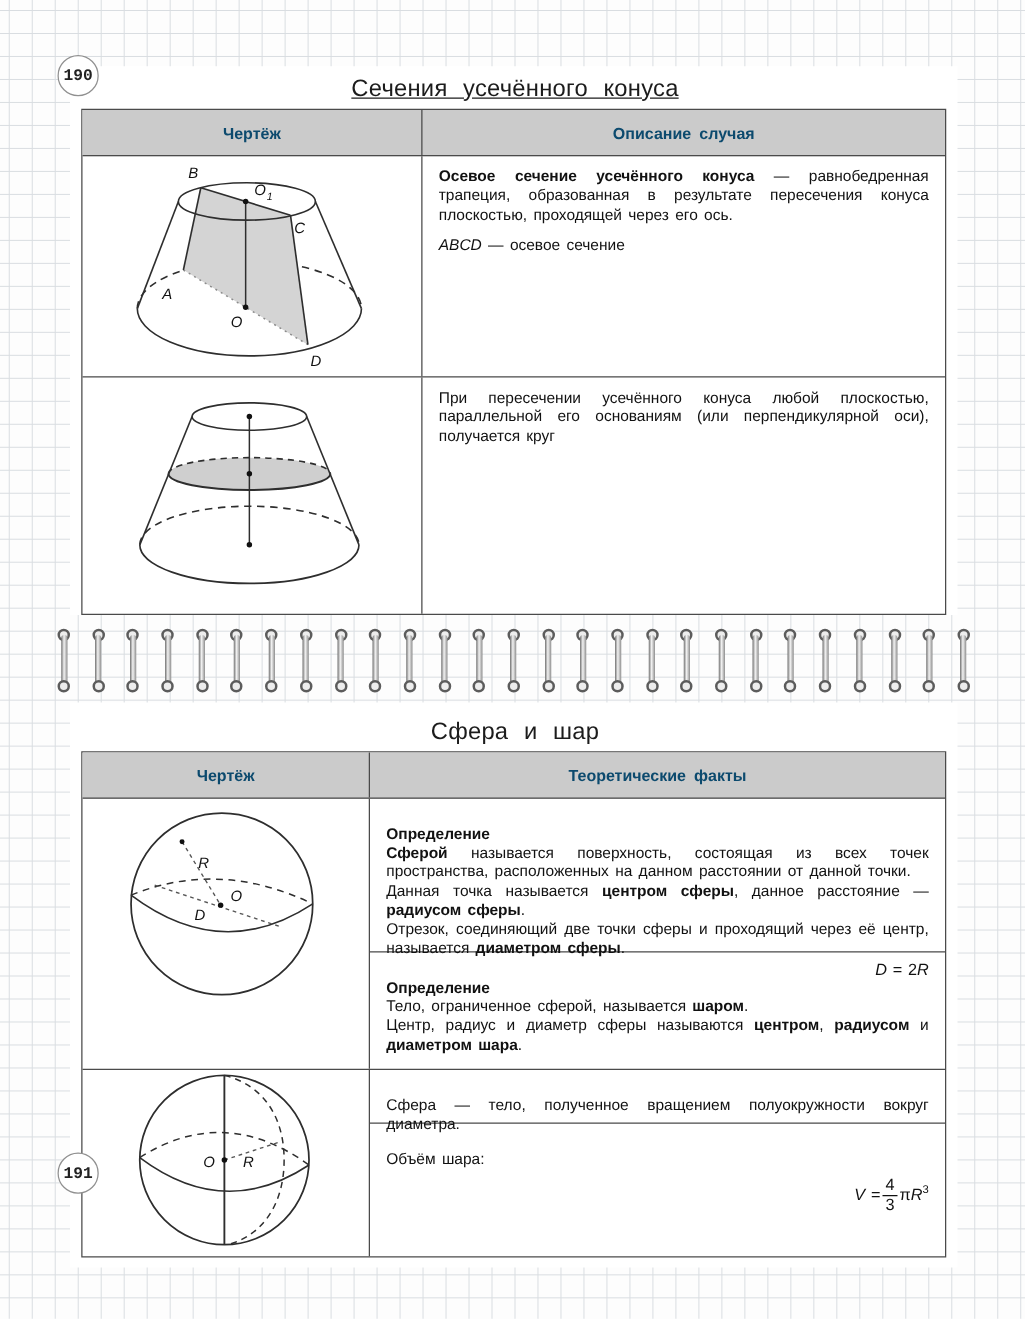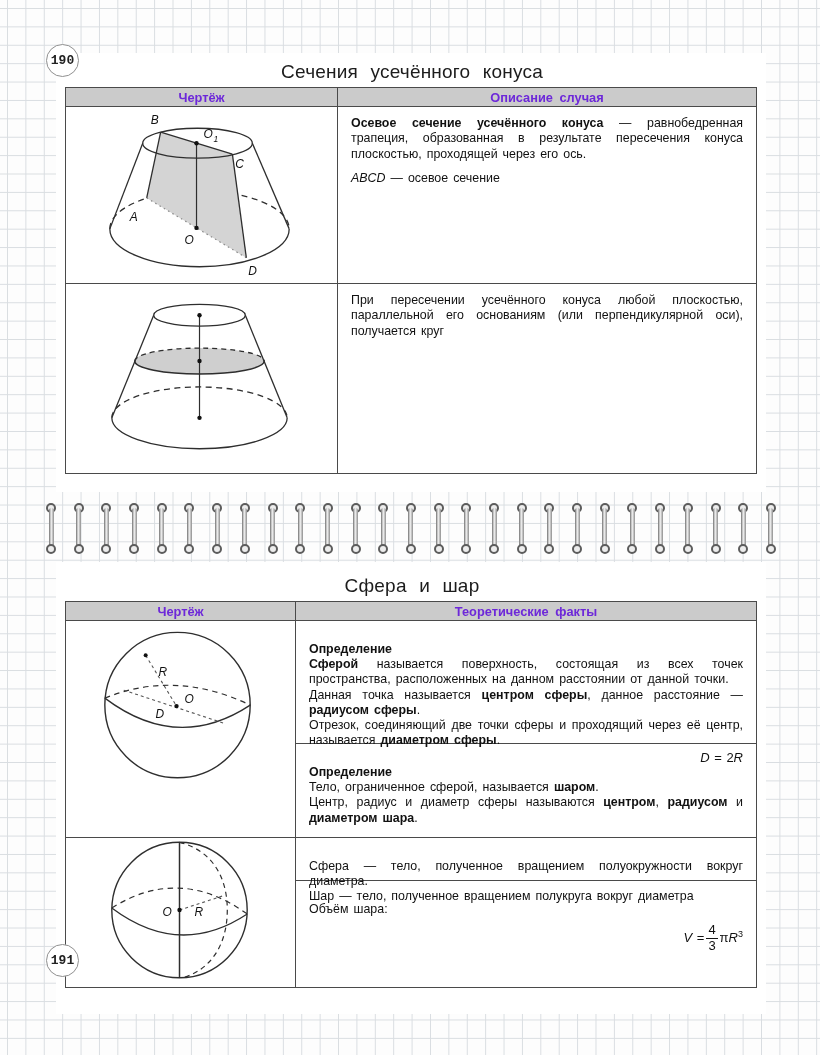--- a/index.html
+++ b/index.html
@@ -20,40 +20,40 @@
   .sheet1 { left: 56px; top: 53px; width: 710px; height: 439px; }
   .sheet2 { left: 56px; top: 562px; width: 710px; height: 452px; }
 
   .badge {
     position: absolute; width: 33px; height: 33px; border-radius: 50%;
     background: #fff; border: 1.3px solid #909090;
     display: flex; align-items: center; justify-content: center;
     font-size: 13px; font-weight: bold; color: #222; z-index: 5; font-family: Liberation Mono, monospace;
   }
   .badge190 { left: 46px; top: 44px; }
-  .badge191 { left: 46px; top: 944px; }
+  .badge191 { left: 46px; top: 922px; }
 
   .title {
     position: absolute; left: 57px; width: 710px; text-align: center;
     font-size: 19px; color: #1c1c1c; word-spacing: 7px; letter-spacing: .2px;
   }
-  .title1 { top: 61px; }
+  .title1 { top: 61px; text-decoration: underline; }
   .title2 { top: 575px; }
 
   .tbl {
     position: absolute; left: 65px; width: 692px;
     border: 1.5px solid #4a4a4a; background: #fff; z-index: 2;
   }
   .tbl1 { top: 87px; }
   .tbl2 { top: 601px; }
 
   .thead { display: flex; background: #cbcbcb; border-bottom: 1.5px solid #4a4a4a; }
   .th {
-    height: 18px; display: flex; align-items: center; justify-content: center;
-    font-size: 12.8px; font-weight: bold; word-spacing: 3px; color: #6d28d9;
+    height: 36px; display: flex; align-items: center; justify-content: center;
+    font-size: 12.8px; font-weight: bold; word-spacing: 3px; color: #0c4a6e;
   }
   .tbl1 .c1 { width: 272px; border-right: 1.5px solid #4a4a4a; flex: none; }
   .tbl2 .c1 { width: 230px; border-right: 1.5px solid #4a4a4a; flex: none; }
   .c2 { flex: 1; }
 
   .trow { display: flex; }
   .trow + .trow { border-top: 1.5px solid #4a4a4a; }
   .figcell { display: flex; align-items: flex-start; justify-content: center; overflow: hidden; }
 
   .txt {
@@ -372,21 +372,20 @@
           <path d="M114,4 C146,12 162,38 162,72 C162,106 146,132 117,140" fill="none" stroke="#2e2e2e" stroke-width="1.2" stroke-dasharray="5,4"></path>
           <line x1="114" y1="72" x2="157" y2="58" stroke="#555" stroke-width="1.1" stroke-dasharray="3,3"></line>
           <circle cx="114" cy="72" r="2.2" fill="#111"></circle>
           <text x="97" y="78">O</text>
           <text x="129" y="78">R</text>
         </svg>
       </div>
       <div class="stack">
         <div class="rowA txt tight">
           <p>Сфера — тело, полученное вращением полуокружности вокруг диаметра.</p>
-          <p>Шар — тело, полученное вращением полукруга вокруг диаметра</p>
         </div>
         <div class="rowC txt tight">
           <p>Объём шара:</p>
           <div class="formula" style="margin-top:6px"><i>V</i> <span>=</span><span class="frac">
                 <span class="num">4</span>
                 <span class="den">3</span>
               </span><span>π</span><i>R</i><sup>3</sup></div>
         </div>
       </div>
     </div>

